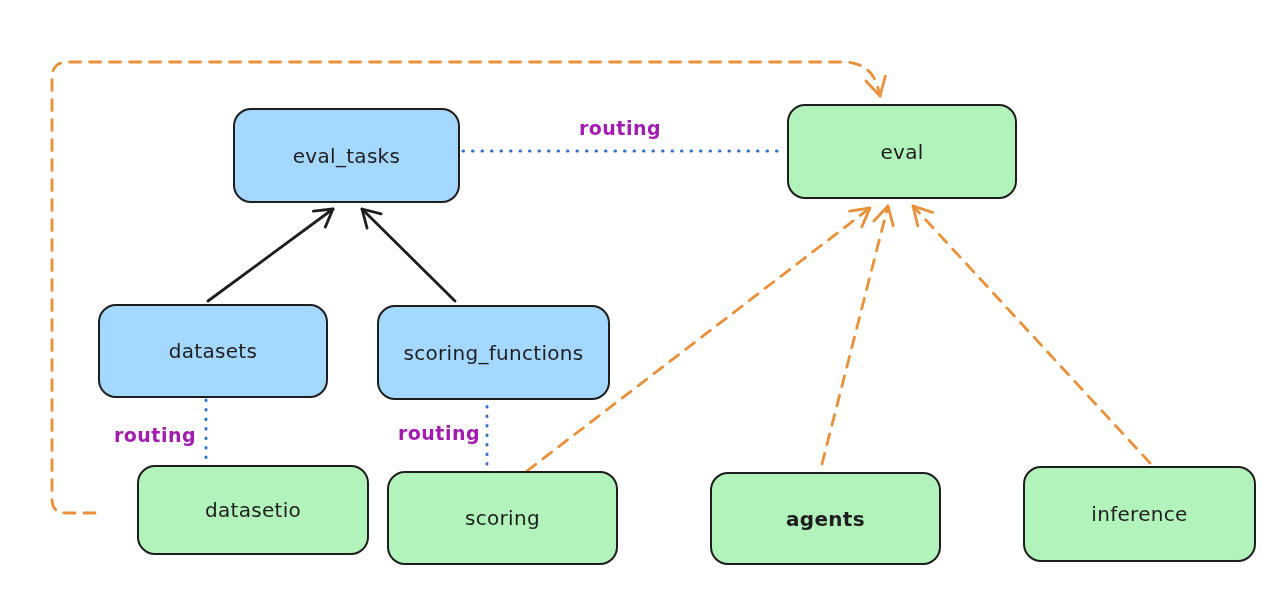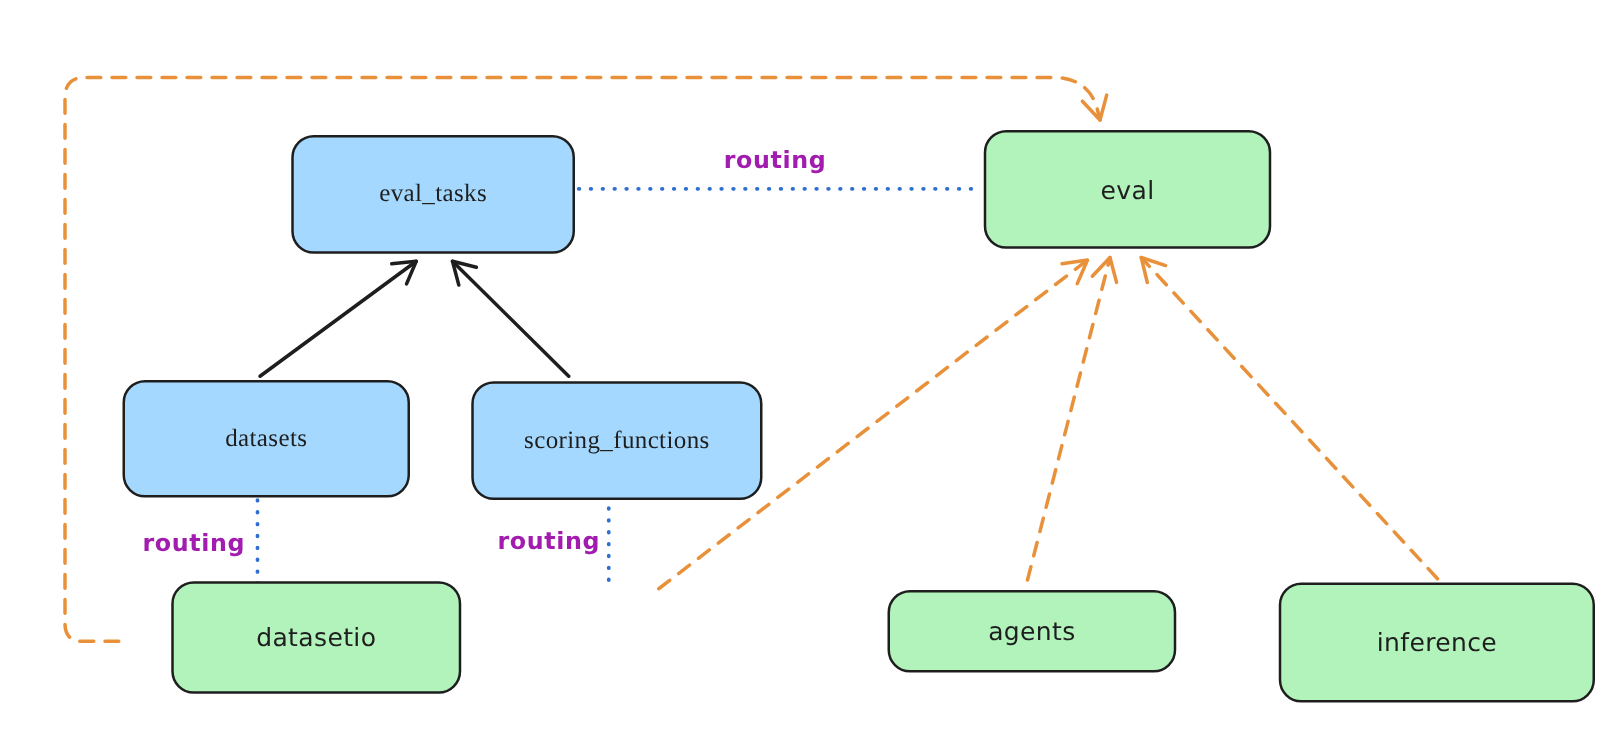--- a/index.html
+++ b/index.html
@@ -28,31 +28,31 @@
     box-sizing: border-box;
     border: 2.3px solid #1e1e1e;
     border-radius: 18px;
     display: flex;
     align-items: center;
     justify-content: center;
     font-size: 20px;
     color: #1e1e1e;
     letter-spacing: 0.3px;
   }
-  .node.api      { background: #a5d8ff; font-family: Liberation Serif, serif; }
+  .node.api      { background: #a5d8ff; }
   .node.provider { background: #b2f2bb; }
 
   .node-eval-tasks        { left: 233px; top: 108px; width: 227px; height: 95px; }
   .node-eval              { left: 787px; top: 104px; width: 230px; height: 95px; }
   .node-datasets          { left:  98px; top: 304px; width: 230px; height: 94px; align-items: center; }
   .node-scoring-functions { left: 377px; top: 305px; width: 233px; height: 95px; }
   .node-datasetio         { left:  95px; top: 465px; width: 232px; height: 90px; margin-left: 42px; }
   .node-scoring           { left: 387px; top: 471px; width: 231px; height: 94px; }
-  .node-agents            { left: 710px; top: 472px; width: 231px; height: 66px; }
-  .node-inference         { left:1023px; top: 466px; width: 253px; height: 96px; }
+  .node-agents            { left: 710px; top: 472px; width: 231px; height: 93px; font-weight: bold; }
+  .node-inference         { left:1023px; top: 466px; width: 233px; height: 96px; }
 
   .edge-label {
     position: absolute;
     z-index: 3;
     color: #a21caf;
     font-size: 19px;
     font-weight: 600;
     letter-spacing: 0.5px;
     text-align: center;
   }
@@ -96,20 +96,23 @@
   </div>
   <div class="node provider node-eval">
     <span>eval</span>
   </div>
   <div class="node api node-scoring-functions">
     <span>scoring_functions</span>
   </div>
   <div class="node provider node-datasetio">
     <span>datasetio</span>
   </div>
+  <div class="node provider node-scoring">
+    <span>scoring</span>
+  </div>
   <div class="node provider node-agents">
     <span>agents</span>
   </div>
   <div class="node provider node-inference">
     <span>inference</span>
   </div>
 
   <div class="edge-label label-routing-top">routing</div>
   <div class="edge-label label-routing-left">routing</div>
   <div class="edge-label label-routing-middle">routing</div>

